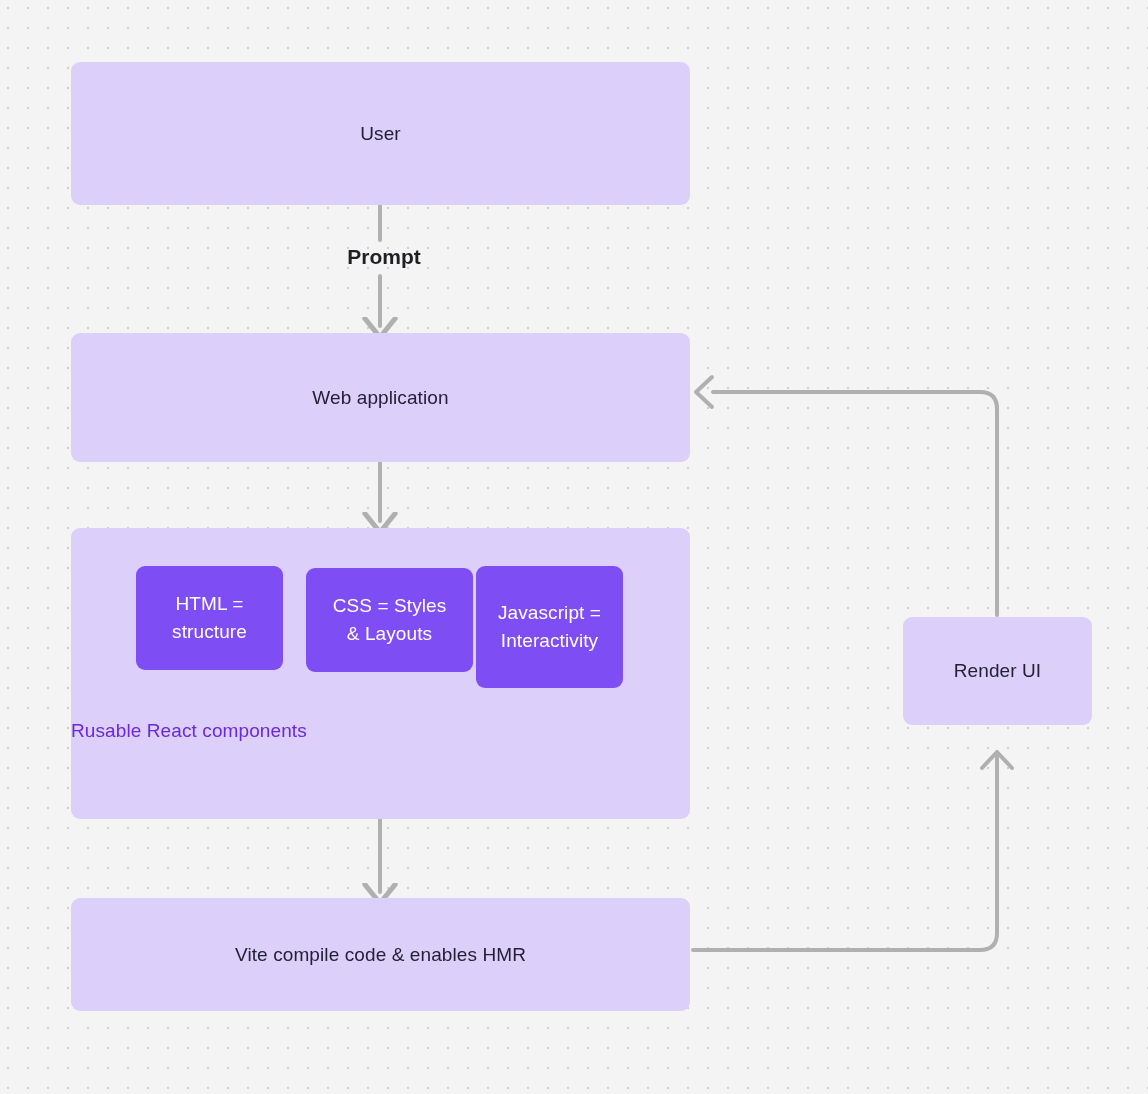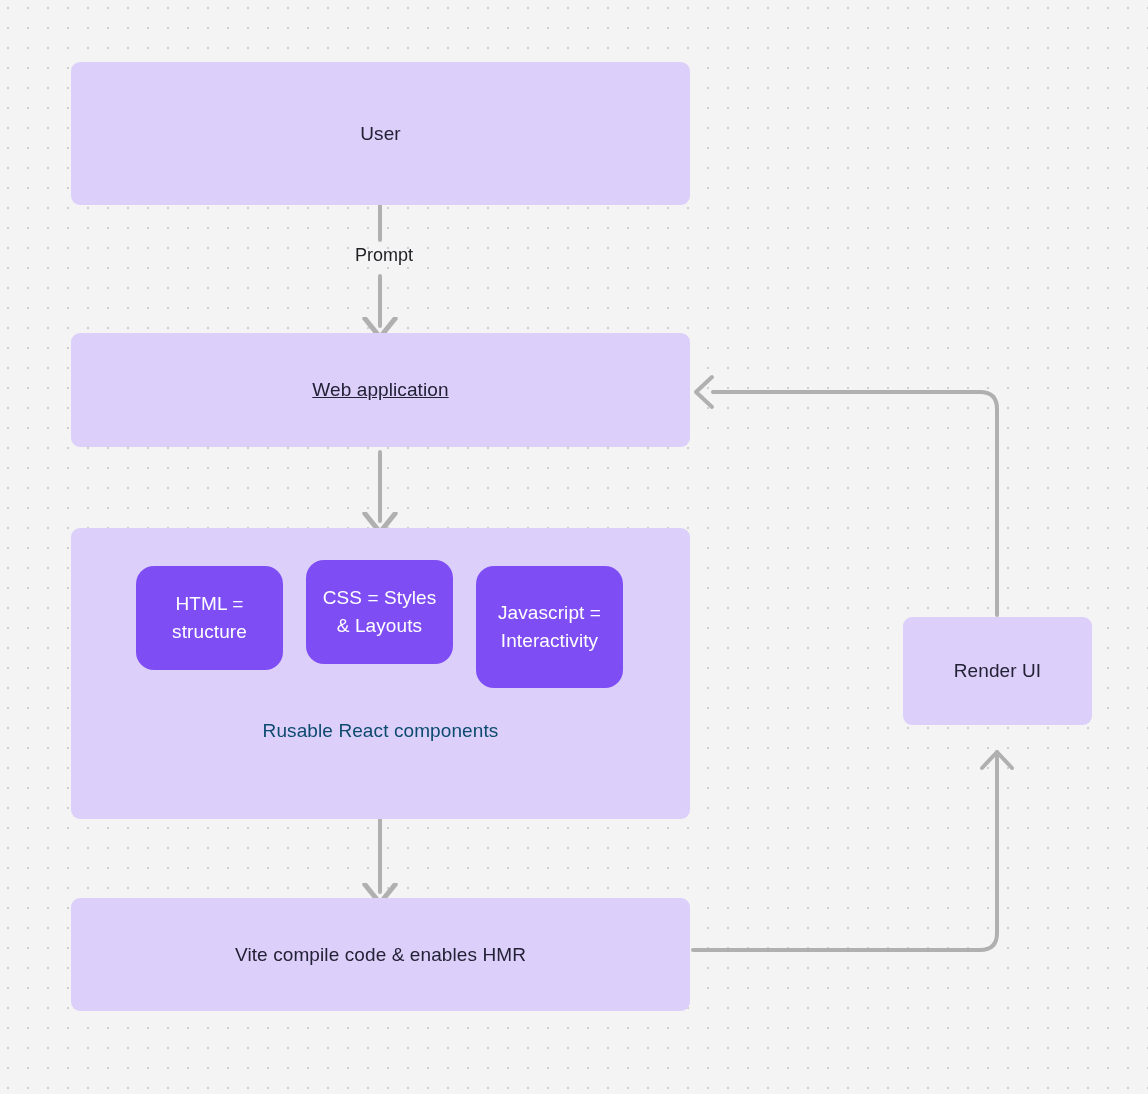--- a/index.html
+++ b/index.html
@@ -29,47 +29,48 @@
     align-items: center;
     justify-content: center;
     font-size: 19px;
     line-height: 1.35;
     text-align: center;
     letter-spacing: 0.1px;
   }
   .chip {
     position: absolute;
     box-sizing: border-box;
-    border-radius: 18px;
+    border-radius: 9px;
     background: #7f4df4;
     color: #ffffff;
     display: flex;
     align-items: center;
     justify-content: center;
     font-size: 19px;
     line-height: 1.5;
     text-align: center;
     white-space: pre-line;
     padding: 4px;
   }
   .group-label {
     position: absolute;
-    color: #0c4a6e;
+    color: #6d28d9;
     font-size: 19px;
-    text-align: center;
+    text-align: left;
     width: 100%;
     left: 0;
   }
   .edge-label {
     position: absolute;
     color: #1f1f24;
-    font-size: 18px;
+    font-size: 21px;
     text-align: center;
     background: transparent;
     padding: 0 4px;
+    font-weight: bold;
   }
   svg.edges {
     position: absolute;
     left: 0;
     top: 0;
     width: 1148px;
     height: 1094px;
     pointer-events: none;
   }
 </style>
@@ -113,32 +114,32 @@
   </svg>
 
   <div class="node" style="left:71px; top:62px; width:619px; height:143px;">
     <span>User</span>
   </div>
 
   <div class="edge-label" style="left:320px; top:245px; width:120px;">
     <span>Prompt</span>
   </div>
 
-  <div class="node" style="left:71px; top:333px; width:619px; height:114px;text-decoration:underline;">
+  <div class="node" style="left:71px; top:333px; width:619px; height:129px;">
     <span>Web application</span>
   </div>
 
   <div class="node" style="left:71px; top:528px; width:619px; height:291px; display:block;">
 
     <div class="chip" style="left:65px; top:38px; width:147px; height:104px;">
       <span>HTML =
 structure</span>
     </div>
 
-    <div class="chip" style="left:235px; top:32px; width:147px; height:104px;">
+    <div class="chip" style="left:235px; top:40px; width:167px; height:104px;">
       <span>CSS = Styles
 &amp; Layouts</span>
     </div>
 
     <div class="chip" style="left:405px; top:38px; width:147px; height:122px;">
       <span>Javascript =
 Interactivity</span>
     </div>
 
     <div class="group-label" style="top:190px;">

